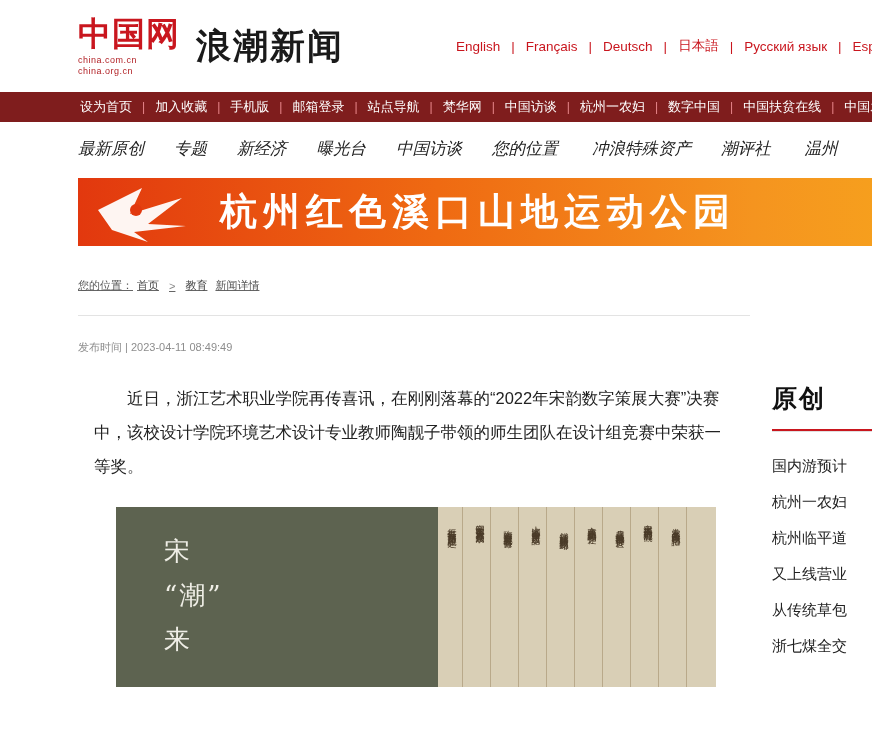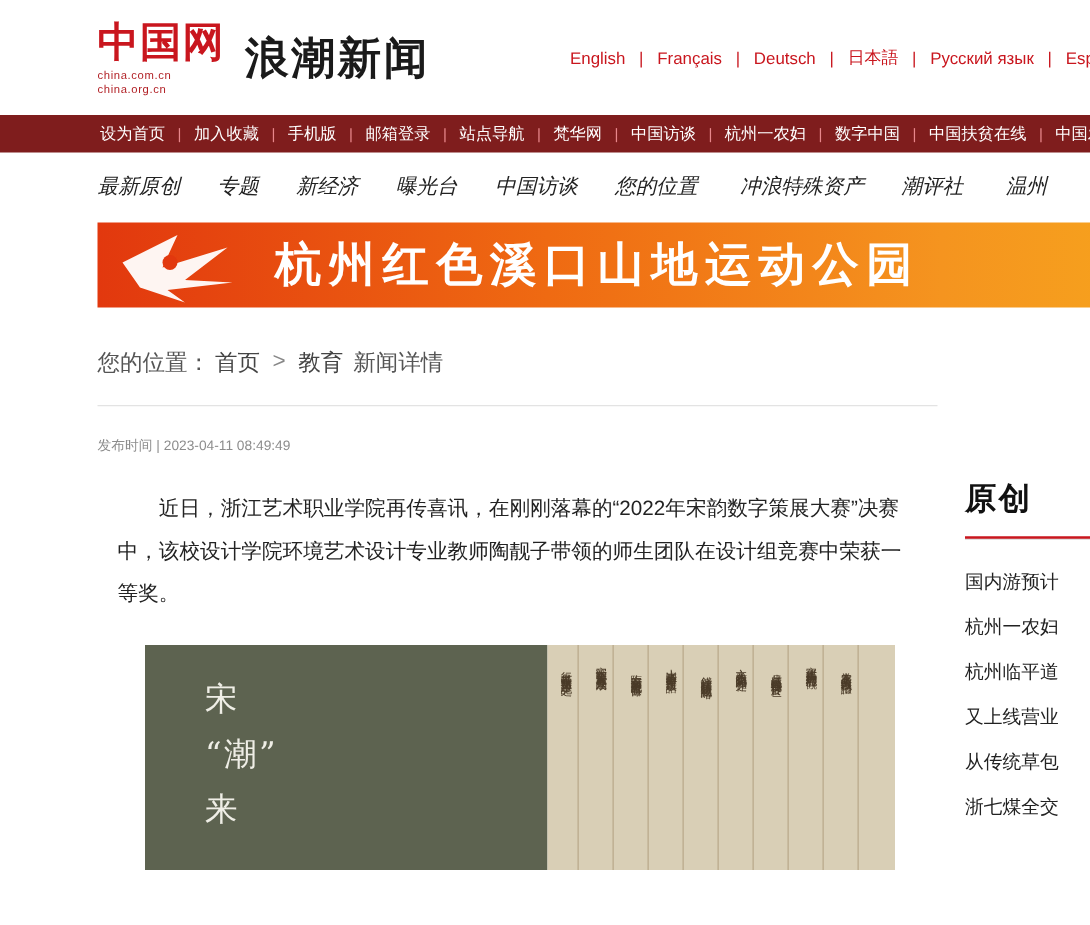--- a/index.html
+++ b/index.html
@@ -164,24 +164,26 @@
     flex: 0 0 auto;
   }
   .side-col {
     width: 122px;
     flex: 0 0 auto;
     margin-left: 22px;
   }
 
   .breadcrumb {
     margin-top: 32px;
-    font-size: 18px;
+    font-size: 11px;
     color: #666;
     display: flex;
-    white-space: nowrap;
+    align-items: center;
+    white-space: nowrap;
+    text-decoration: underline;
   }
   .breadcrumb .label { color: #555; }
   .breadcrumb a { color: #444; text-decoration: none; margin: 0 4px; }
   .breadcrumb .arrow { color: #888; margin: 0 6px; }
   .breadcrumb .tail { color: #555; margin-left: 4px; }
 
   .divider {
     margin-top: 22px;
     border-top: 1px solid #e3e3e3;
     width: 672px;

